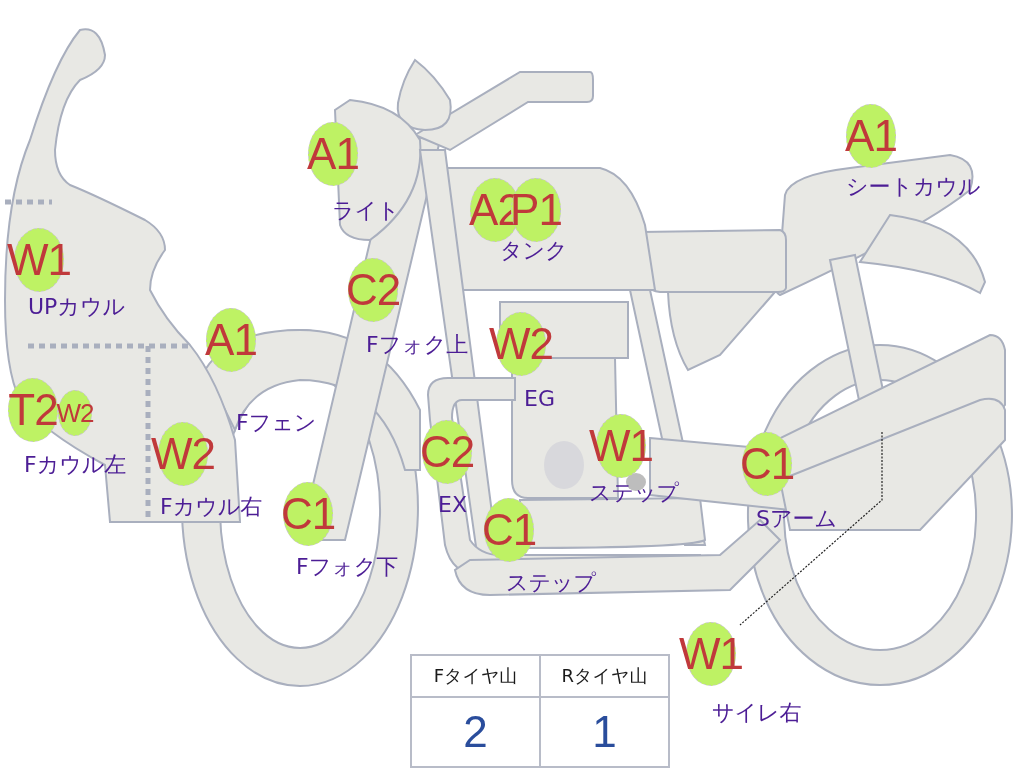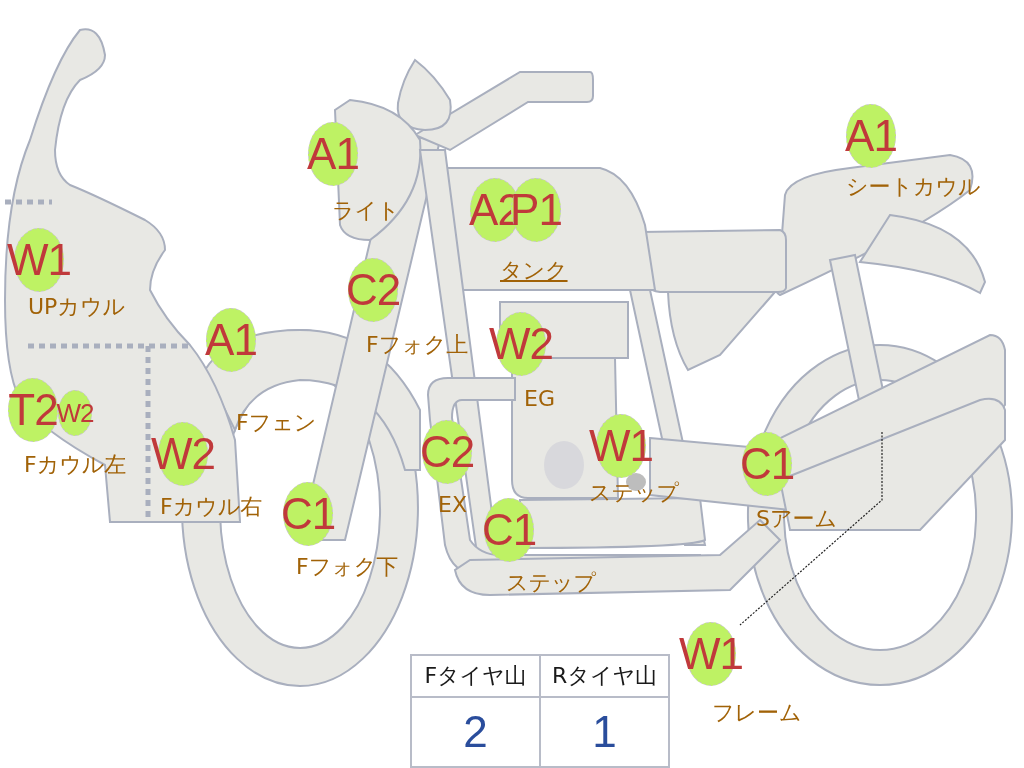--- a/index.html
+++ b/index.html
@@ -8,26 +8,26 @@
   svg.bike { position: absolute; left: 0; top: 0; }
   .part { fill: #e8e8e4; stroke: #a9afbe; stroke-width: 2; }
   .dash { stroke: #a9afbe; stroke-width: 5; stroke-dasharray: 6 5; fill: none; }
   .leader { stroke: #222; stroke-width: 1.2; fill: none; stroke-dasharray: 2 1.5; }
   .badge { position: absolute; border-radius: 50%; background: #bef264;
            border: 1.5px dashed #c4c4c4; color: #c0393b;
            display: flex; align-items: center; justify-content: center;
            font-family: "Liberation Sans", sans-serif; letter-spacing: -1px; }
   .badge.lg { width: 48px; height: 62px; font-size: 44px; }
   .badge.sm { width: 32px; height: 44px; font-size: 26px; }
-  .lbl { position: absolute; color: #a16207; font-size: 22px; white-space: nowrap;
+  .lbl { position: absolute; color: #4c1d95; font-size: 22px; white-space: nowrap;
          font-family: "DejaVu Sans", sans-serif; }
   table.tires { position: absolute; left: 410px; top: 654px; border-collapse: collapse;
                 background: #fff; }
   table.tires td { border: 2.5px solid #b8bcc8; width: 127px; text-align: center; padding: 0; }
-  table.tires tr.h td { height: 40px; font-size: 22px; color: #1a1a1a; }
+  table.tires tr.h td { height: 40px; font-size: 18px; color: #1a1a1a; }
   table.tires tr.v td { height: 68px; font-size: 44px; color: #2a4d9c;
                         font-family: "Liberation Sans", sans-serif; }
 </style>
 </head>
 <body>
 
 <svg class="bike" width="1024" height="768" viewBox="0 0 1024 768">
 
   <path class="part" d="M300,330 A118,178 0 1,1 299.9,330 Z M300,372 A80,138 0 1,0 300.1,372 Z" fill-rule="evenodd"></path>
 
@@ -98,28 +98,28 @@
 <div class="badge lg" style="left:846px;top:104px;">A1</div>
 <div class="badge lg" style="left:686px;top:622px;">W1</div>
 
 <div class="lbl" style="left:28px;top:292px;">UPカウル</div>
 <div class="lbl" style="left:24px;top:450px;">Fカウル左</div>
 <div class="lbl" style="left:160px;top:492px;">Fカウル右</div>
 <div class="lbl" style="left:236px;top:376px;margin-top:32px;">Fフェン</div>
 <div class="lbl" style="left:332px;top:196px;">ライト</div>
 <div class="lbl" style="left:366px;top:330px;text-align:right;">Fフォク上</div>
 <div class="lbl" style="left:296px;top:552px;">Fフォク下</div>
-<div class="lbl" style="left:500px;top:256px;text-decoration:underline;">タンク</div>
+<div class="lbl" style="left:500px;top:236px;">タンク</div>
 <div class="lbl" style="left:524px;top:386px;">EG</div>
 <div class="lbl" style="left:438px;top:492px;">EX</div>
 <div class="lbl" style="left:506px;top:568px;">ステップ</div>
 <div class="lbl" style="left:576px;top:478px;margin-left:13px;">ステップ</div>
 <div class="lbl" style="left:756px;top:504px;">Sアーム</div>
 <div class="lbl" style="left:846px;top:172px;">シートカウル</div>
-<div class="lbl" style="left:712px;top:698px;">フレーム</div>
+<div class="lbl" style="left:712px;top:698px;">サイレ右</div>
 
 <table class="tires">
   <tbody>
       <tr class="h">
     <td>Fタイヤ山</td>
     <td>Rタイヤ山</td>
   </tr>
   <tr class="v">
     <td>2</td>
     <td>1</td>

